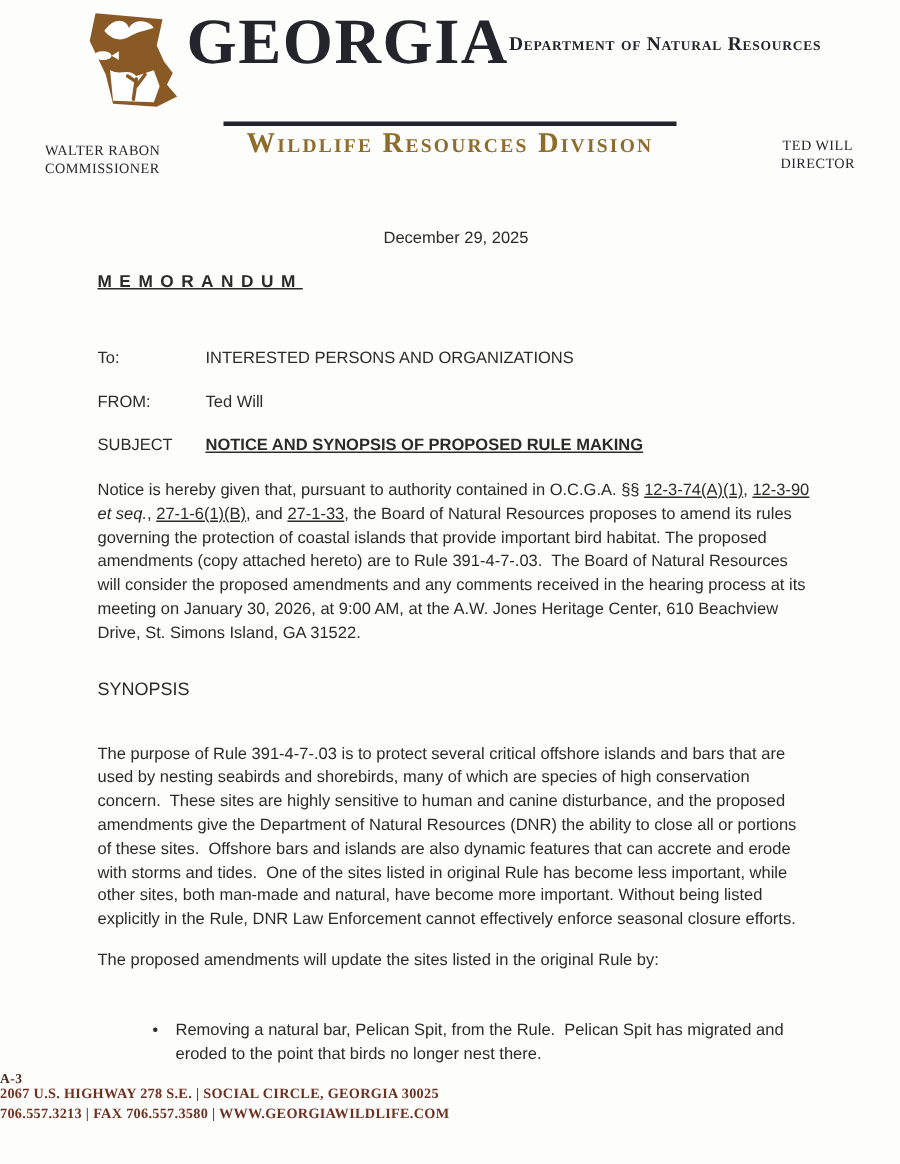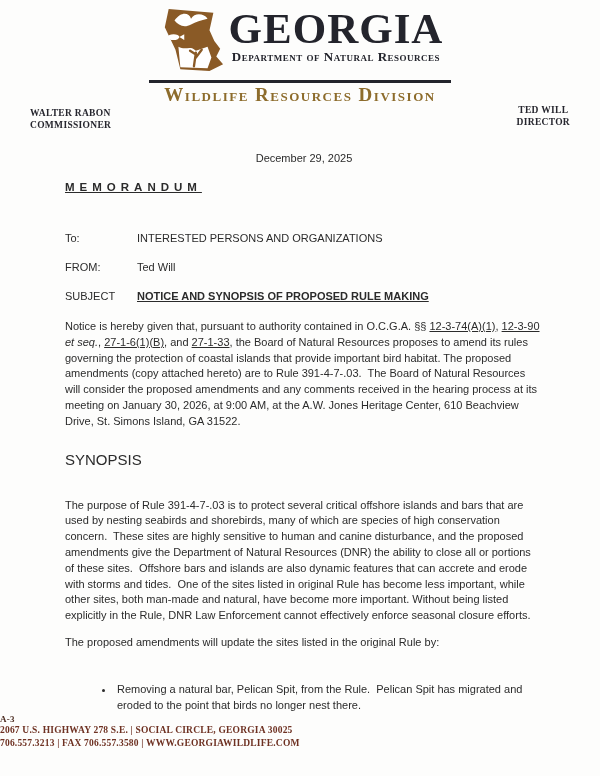--- a/index.html
+++ b/index.html
@@ -11,42 +11,42 @@
     font-family:"Liberation Sans", sans-serif;
     color:#2b2b2b;
     overflow:hidden;
   }
   
   .logo-wrap{
     padding-top:6px;
     display:flex;flex-direction:column;align-items:center;
   }
   .logo-row{display:flex;align-items:flex-start;gap:2px;}
-  .logo-text{display:flex;flex-direction:column;align-items:center;margin-top:4px;}
+  .logo-text{display:flex;flex-direction:row;align-items:center;margin-top:4px;}
   .org-name{
     font-family:"Liberation Serif", serif;
     font-weight:700;font-size:43px;line-height:.88;
     letter-spacing:1px;color:#23242c;
   }
   .dept-name{
     font-family:"Liberation Serif", serif;
     font-variant:small-caps;font-weight:700;
     font-size:13px;letter-spacing:.5px;color:#23242c;margin-top:1px;
   }
   .logo-divider{width:302px;height:3px;background:#23242c;margin-top:2px;}
   .division-banner{
     font-family:"Liberation Serif", serif;
     font-variant:small-caps;font-weight:700;
     font-size:19px;letter-spacing:1.5px;color:#8d6c2c;margin-top:1px;
   }
   .official{
     position:absolute;
     font-family:"Liberation Serif", serif;
-    font-weight:700;font-size:9.5px;line-height:11.5px;
-    letter-spacing:.3px;color:#26262e;margin-top:12px;
+    font-weight:400;font-size:9.5px;line-height:11.5px;
+    letter-spacing:.3px;color:#26262e;
   }
   .official.left{left:30px;top:96px;}
   .official.right{right:30px;top:93px;text-align:center;}
   
   .content{margin:0 57px 0 65px;}
   .date-line{text-align:center;margin-top:46px;font-size:11px;}
   .memo-heading{
     margin-top:17px;display:inline-block;
     font-size:11.5px;font-weight:700;letter-spacing:5px;
     text-decoration:underline;
@@ -56,21 +56,21 @@
   .memo-row{display:flex;font-size:11px;margin-bottom:17px;}
   .memo-row .lbl{flex:0 0 72px;}
   .memo-row .val{white-space:pre-wrap;}
   .subject-val{font-weight:700;text-decoration:underline;}
   .para{
     font-size:11px;line-height:15.8px;white-space:pre-wrap;
   }
   .para.notice{margin-top:16px;}
   .u{text-decoration:underline;}
   .i{font-style:italic;}
-  .synopsis-heading{margin-top:21px;font-size:15px;}
+  .synopsis-heading{margin-top:21px;font-size:12px;}
   .para.synopsis{margin-top:30px;}
   .para.intro{margin-top:11px;}
   ul.amendments{
     margin:16px 0 0 0;padding-left:50px;
     font-size:11px;line-height:15.8px;
   }
   ul.amendments li{padding-left:2px;white-space:pre-wrap;margin-top:31px;}
   
   .footer{
     position:absolute;left:0;top:714px;width:100%;

